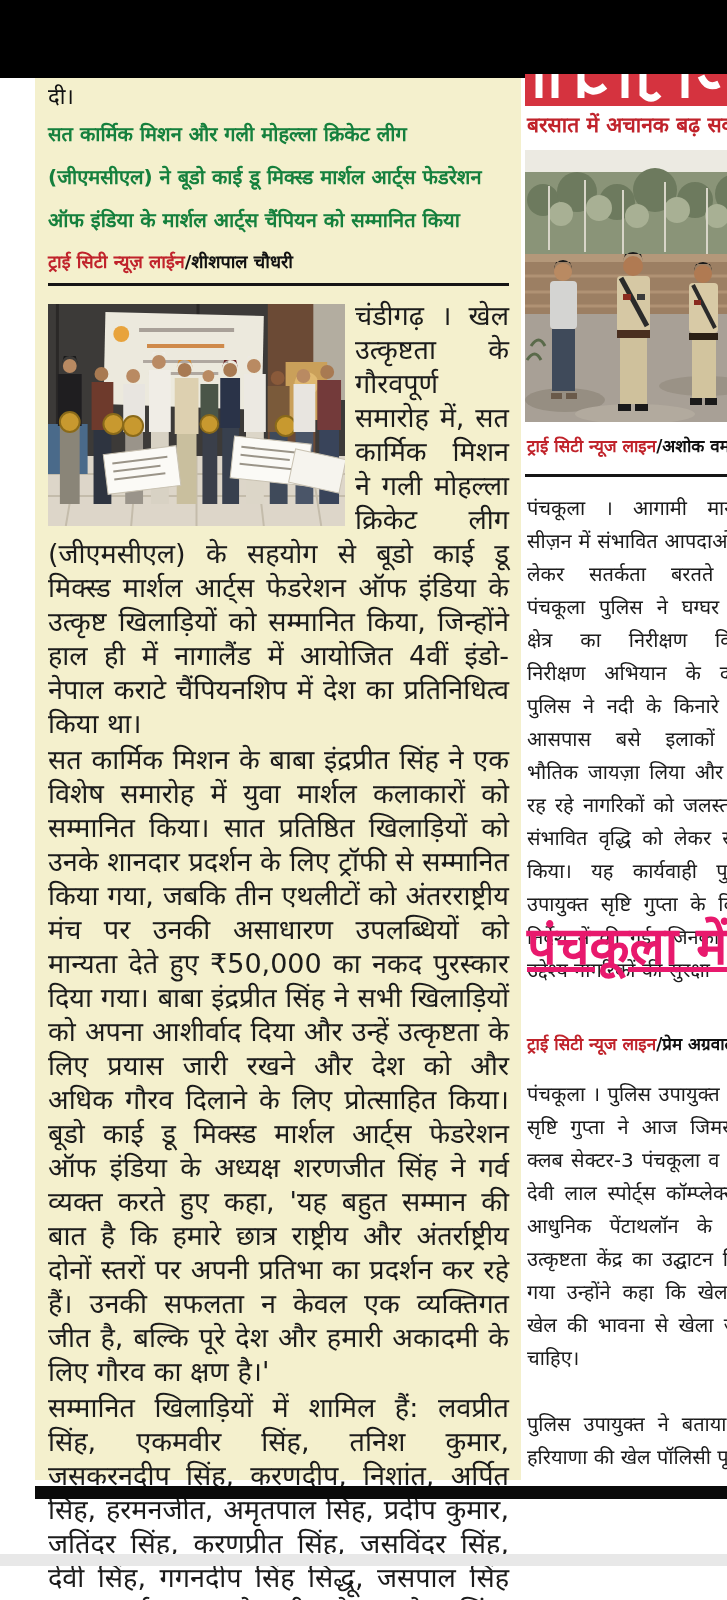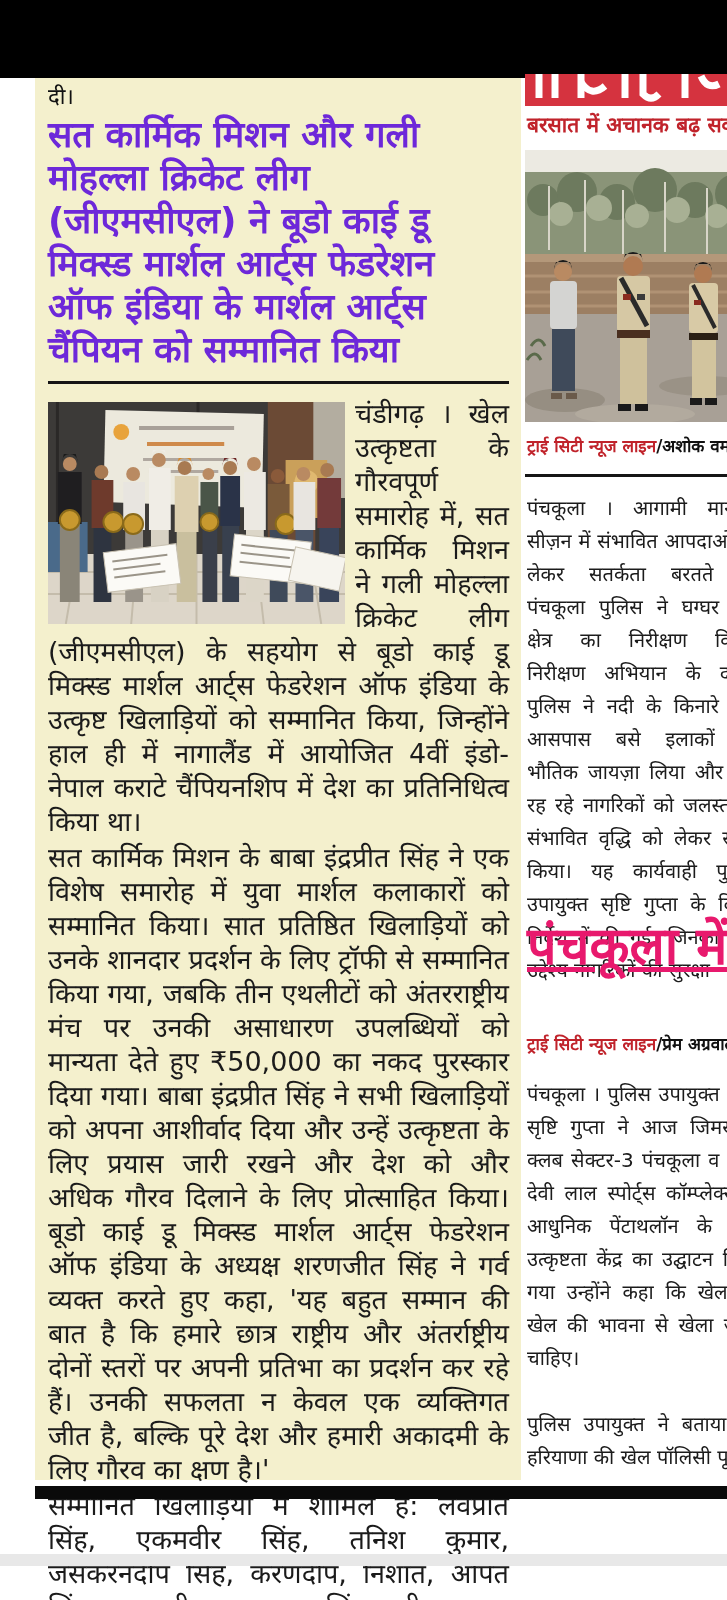--- a/index.html
+++ b/index.html
@@ -7,21 +7,21 @@
         font-family:"DejaVu Sans",sans-serif;color:#1c1c1c;}
   
   .topbar{position:absolute;left:0;top:0;width:727px;height:78px;background:#000;}
   .bottombar{position:absolute;left:35px;top:1486px;width:692px;height:13px;background:#0a0a0a;}
   .graystrip{position:absolute;left:0;top:1554px;width:727px;height:12px;background:#e8e8e8;}
 
   
   .left-panel{position:absolute;left:35px;top:78px;width:486px;height:1402px;
               background:#f4f0cd;box-sizing:border-box;padding:5px 12px 0 13px;}
   .frag{font-size:22px;line-height:28px;color:#111;}
-  .headline{font-size:36px;font-weight:bold;line-height:43px;color:#6d28d9;margin-top:2px;}
+  .headline{font-size:20px;font-weight:bold;line-height:43px;color:#15803d;margin-top:2px;}
   .byline{margin-top:7px;font-size:18px;font-weight:bold;}
   .byline .agency{color:#c0232b;}
   .byline .rep{color:#111;}
   .rule{margin-top:10px;border-top:3px solid #151515;width:100%;}
   .story{margin-top:13px;font-size:27px;line-height:34px;text-align:justify;color:#1b1b1b;}
   .story p{margin:0 0 2px 0;}
   .photo1{float:left;width:297px;height:222px;margin:5px 10px 4px 0;display:block;}
 
   
   .right-col{position:absolute;left:525px;top:0;width:235px;height:1600px;}
@@ -46,20 +46,23 @@
 </head>
 <body>
 
 <div id="page">
 
   <div class="topbar"></div>
 
   <div class="left-panel">
     <div class="frag">दी।</div>
     <div class="headline">सत कार्मिक मिशन और गली मोहल्ला क्रिकेट लीग (जीएमसीएल) ने बूडो काई डू मिक्स्ड मार्शल आर्ट्स फेडरेशन ऑफ इंडिया के मार्शल आर्ट्स चैंपियन को सम्मानित किया</div>
+    <div class="byline">
+      <span class="agency">ट्राई सिटी न्यूज़ लाईन</span><span class="rep">/</span><span class="rep">शीशपाल चौधरी</span>
+    </div>
     <div class="rule"></div>
 
     <div class="story">
       <p>
         <svg class="photo1" viewBox="0 0 300 222" preserveAspectRatio="none">
           <rect width="300" height="222" fill="#c9bfae"></rect>
           <rect x="0" y="0" width="300" height="152" fill="#3c3a38"></rect>
           <rect x="8" y="0" width="3" height="150" fill="#2a2827"></rect>
             <rect x="150" y="0" width="3" height="60" fill="#2a2827"></rect>
           <rect x="222" y="0" width="48" height="152" fill="#6b4a35"></rect>

